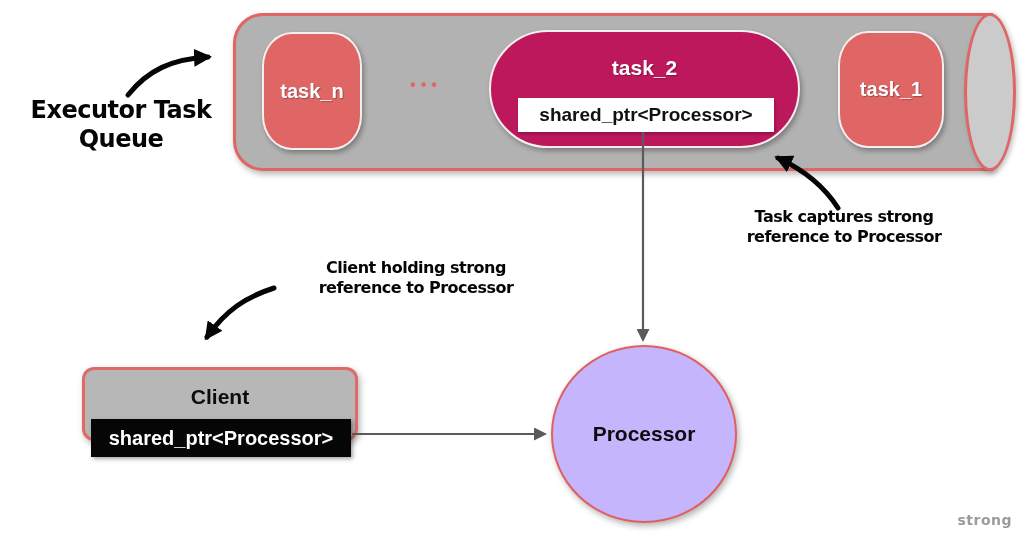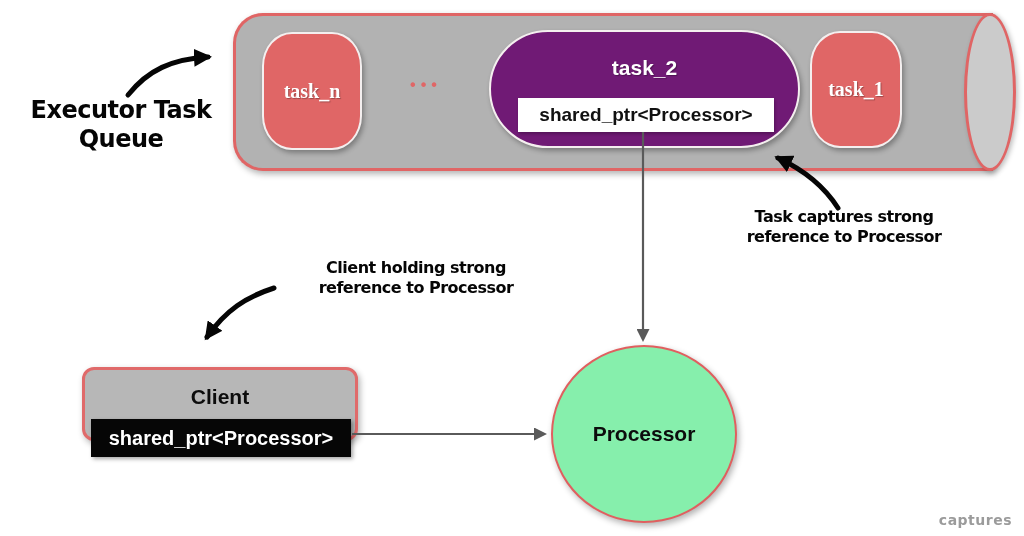--- a/index.html
+++ b/index.html
@@ -40,30 +40,29 @@
     background: #e06666;
     border: 2px solid #f4efef;
     display: flex;
     align-items: center;
     justify-content: center;
     color: #ffffff;
     font-weight: bold;
     font-size: 20px;
     text-shadow: 1px 1px 1px rgba(0,0,0,0.30);
     box-shadow: 2px 3px 5px rgba(0,0,0,0.30);
-    font-family: Liberation Serif, serif;
   }
   .task-barrel { border-radius: 30px / 34px; }
   .task-n { left: 262px; top: 32px; width: 100px; height: 118px; }
-  .task-1 { left: 810px; top: 31px; width: 92px; height: 117px; }
+  .task-1 { left: 838px; top: 31px; width: 106px; height: 117px; }
   .task-2 {
     position: absolute;
     left: 489px; top: 30px;
     width: 311px; height: 118px;
-    background: #701a75;
+    background: #be185d;
     border: 2px solid #f4efef;
     border-radius: 59px;
     box-shadow: 2px 3px 5px rgba(0,0,0,0.30);
   }
   .task-2-label {
     position: absolute;
     top: 24px; left: 0; width: 100%;
     text-align: center;
     color: #ffffff; font-weight: bold; font-size: 21px;
     text-shadow: 1px 1px 1px rgba(0,0,0,0.30);
@@ -114,21 +113,21 @@
     font-weight: bold; font-size: 20px;
     text-align: center; line-height: 38px;
     box-shadow: 2px 2px 4px rgba(0,0,0,0.35);
   }
 
   
   .processor {
     position: absolute;
     left: 551px; top: 345px;
     width: 186px; height: 178px;
-    background: #86efac;
+    background: #c4b5fd;
     border: 2.5px solid #e05f5f;
     border-radius: 50%;
     display: flex; align-items: center; justify-content: center;
     color: #0c0c0c; font-weight: bold; font-size: 21px;
     box-shadow: 2px 3px 6px rgba(0,0,0,0.30);
   }
 
   
   .ann {
     position: absolute;
@@ -194,21 +193,21 @@
     <span>Processor</span>
   </div>
 
   <div class="ann ann-executor">Executor Task
 Queue</div>
   <div class="ann ann-task">Task captures strong
 reference to Processor</div>
   <div class="ann ann-client">Client holding strong
 reference to Processor</div>
 
-  <div class="watermark">captures</div>
+  <div class="watermark">strong</div>
 
   <svg class="arrows" viewBox="0 0 1024 536" xmlns="http://www.w3.org/2000/svg">
     <defs>
       <marker id="headGray" markerUnits="userSpaceOnUse" markerWidth="14" markerHeight="13" refX="10" refY="6.5" orient="auto">
         <path d="M0,0 L13,6.5 L0,13 Z" fill="#5a5a5a"></path>
       </marker>
       <marker id="headBlack" markerUnits="userSpaceOnUse" markerWidth="20" markerHeight="18" refX="14" refY="9" orient="auto">
         <path d="M0,0 L18,9 L0,18 Z" fill="#050505"></path>
       </marker>
     </defs>

